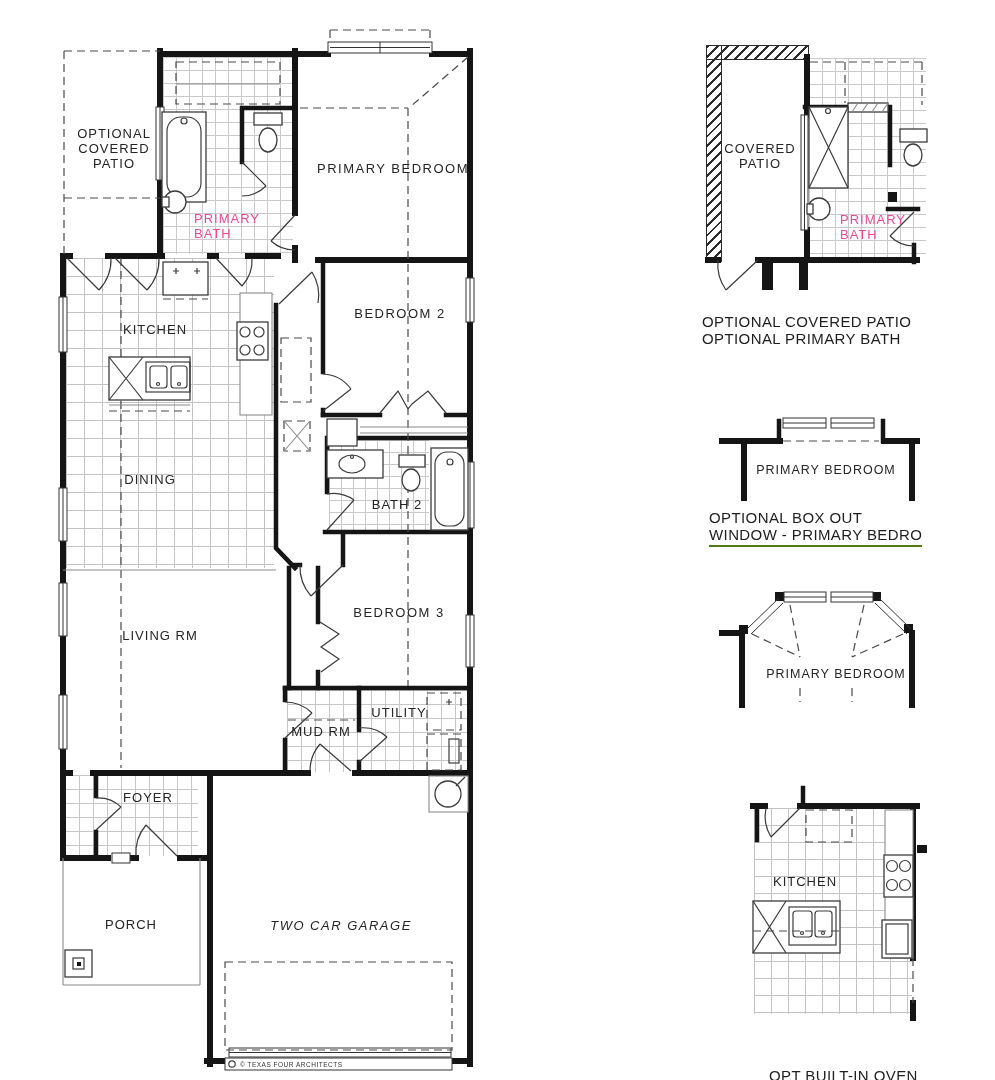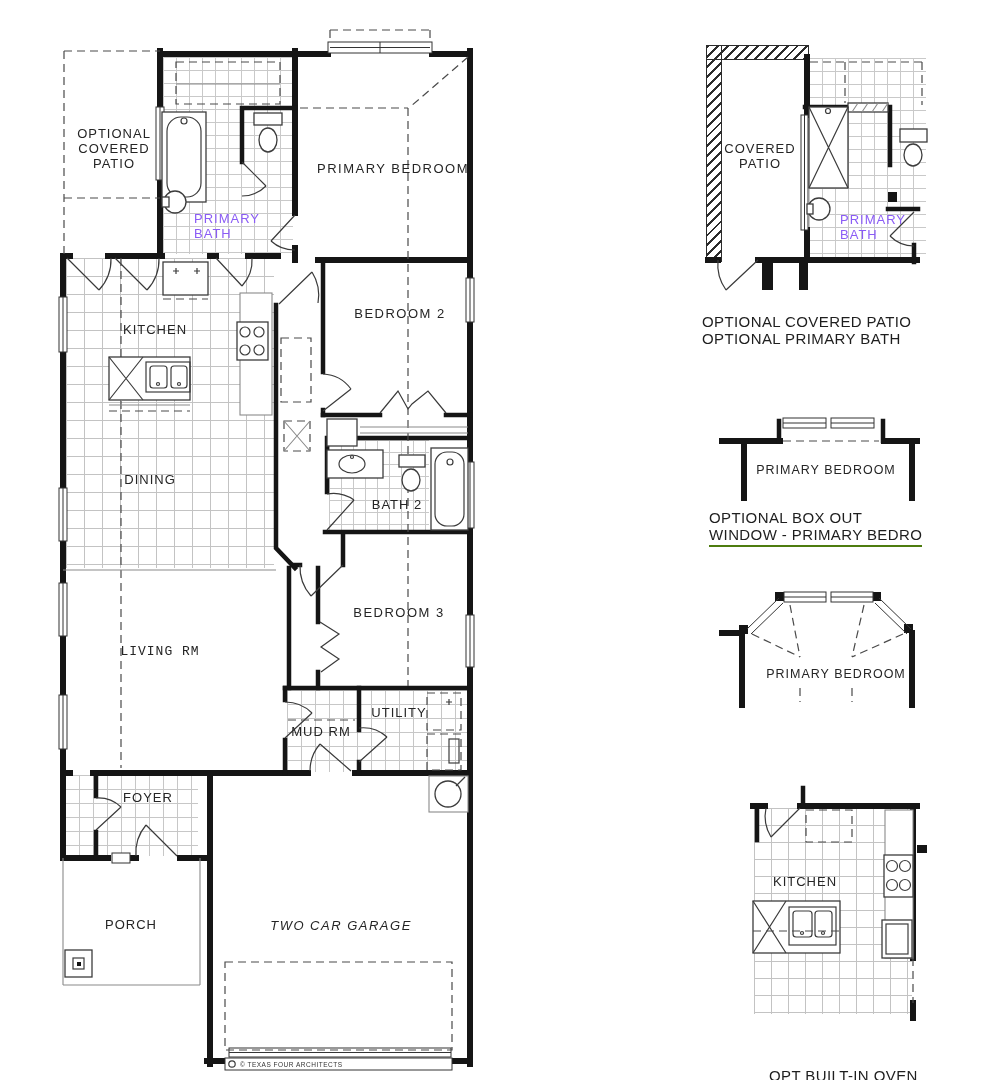--- a/index.html
+++ b/index.html
@@ -39,33 +39,33 @@
   .door{stroke:#3a3a3a;stroke-width:1.2;fill:none;}
   .dash{stroke:#4a4a4a;stroke-width:1.2;fill:none;stroke-dasharray:8 5;}
   .fix{stroke:#3c3c3c;stroke-width:1.3;fill:#fff;}
   .fixl{stroke:#3c3c3c;stroke-width:1.2;fill:none;}
   .thin{stroke:#8a8a8a;stroke-width:1.1;fill:none;}
   .thinw{stroke:#8a8a8a;stroke-width:1.1;fill:#fff;}
   
   .lbl{position:absolute;z-index:3;transform:translate(-50%,-50%);text-align:center;
        white-space:nowrap;font-size:13px;letter-spacing:1px;color:#252525;line-height:15px;}
   .lbl-l{position:absolute;z-index:3;white-space:nowrap;font-size:13px;letter-spacing:1px;
-          color:#8b5cf6;line-height:15px;}
+          color:#ec4899;line-height:15px;}
   .cap{position:absolute;z-index:3;white-space:nowrap;font-size:15px;letter-spacing:0.4px;
        color:#1e1e1e;line-height:17px;}
   .cap .u{display:inline-block;border-bottom:2px solid #4d7c0f;padding-bottom:2px;}
   #l-patio{left:114px;top:148px;}
   #l-pbed{left:393px;top:168px;letter-spacing:1.5px;}
   #l-pbath{left:194px;top:211px;}
   #l-kitchen{left:155px;top:329px;}
   #l-bed2{left:400px;top:313px;letter-spacing:1.5px;}
   #l-dining{left:150px;top:479px;}
   #l-bath2{left:397px;top:504px;}
   #l-bed3{left:399px;top:612px;letter-spacing:1.5px;}
-  #l-living{left:160px;top:651px;font-family:Liberation Mono, monospace;}
+  #l-living{left:160px;top:635px;}
   #l-mud{left:321px;top:731px;}
   #l-utility{left:399px;top:712px;}
   #l-foyer{left:148px;top:797px;}
   #l-porch{left:131px;top:924px;}
   #l-garage{left:341px;top:925px;letter-spacing:1.5px;font-style:italic;}
   #l-credit{left:240px;top:1060px;font-size:6.5px;letter-spacing:0.5px;line-height:9px;color:#333;}
   #l-p1-patio{left:760px;top:156px;}
   #l-p1-bath{left:840px;top:212px;}
   #l-p2-room{left:826px;top:470px;font-size:12.5px;}
   #l-p3-room{left:836px;top:674px;font-size:12.5px;}

